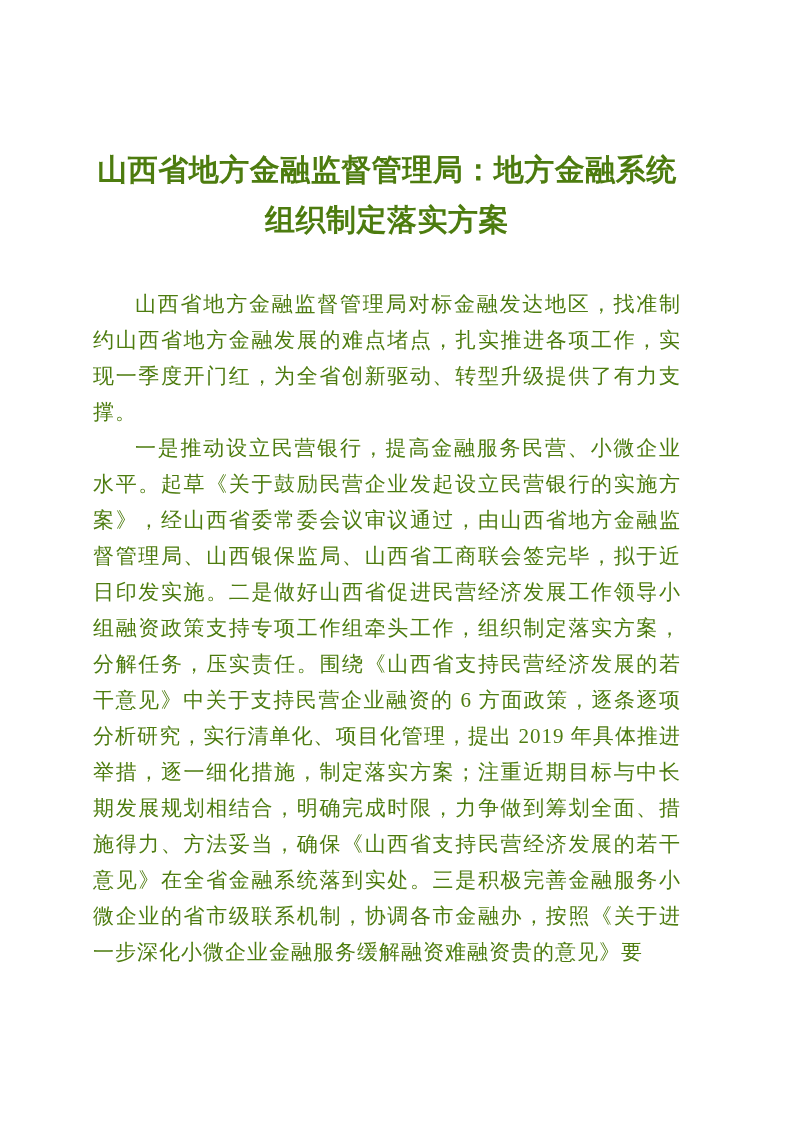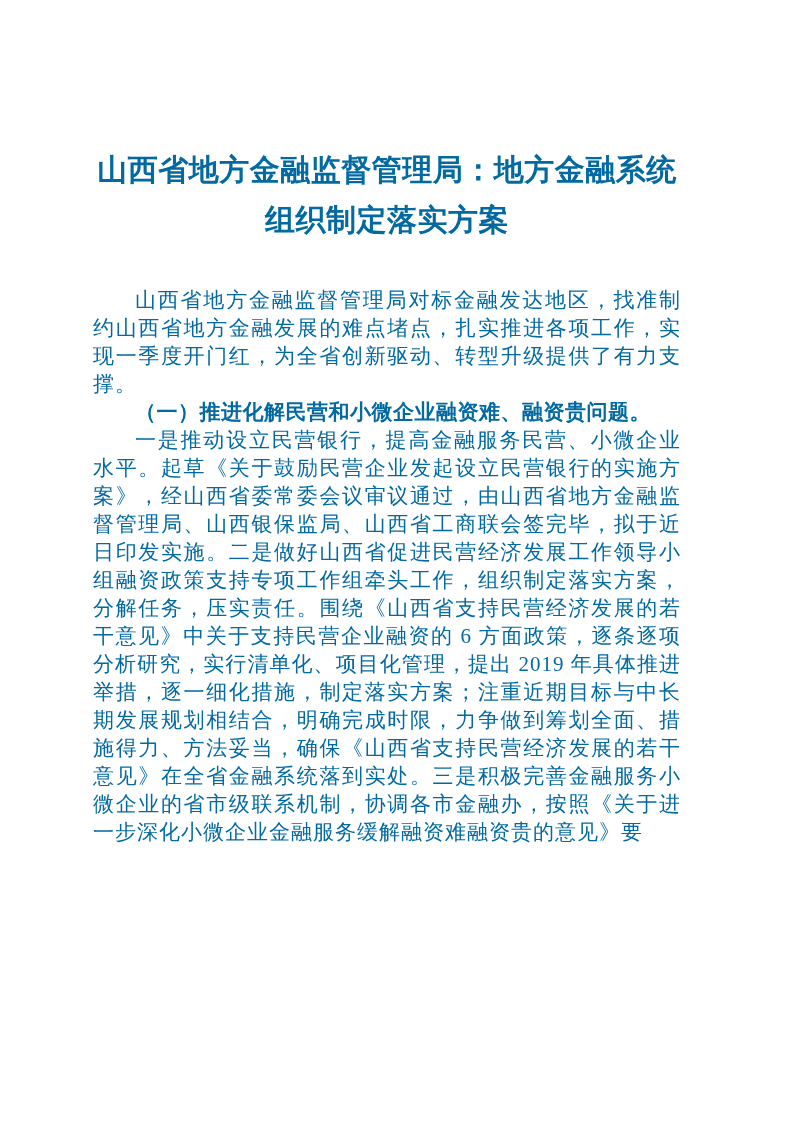--- a/index.html
+++ b/index.html
@@ -8,42 +8,42 @@
     background: #ffffff;
   }
   .page {
     position: relative;
     width: 793px;
     height: 1122px;
     margin: 0 auto;
     background: #ffffff;
     box-sizing: border-box;
     padding: 125px 112px 0 93px;
-    color: #0369a1;
+    color: #4d7c0f;
     overflow: hidden;
     font-family: "Liberation Serif", "DejaVu Serif", serif;
   }
   .doc-title {
     font-family: "Liberation Sans", "DejaVu Sans", sans-serif;
     font-weight: bold;
     font-size: 30px;
     line-height: 50px;
     text-align: center;
     letter-spacing: 0.5px;
   }
   .doc-title .title-line {
     display: block;
   }
   .doc-body {
     margin-top: 41px;
   }
   .para {
     margin: 0;
     font-size: 21px;
-    line-height: 28px;
+    line-height: 36px;
     letter-spacing: 1px;
     text-align: justify;
     text-align-last: left;
     text-indent: 2em;
     word-break: break-all;
     font-family: "Liberation Serif", "DejaVu Serif", serif;
   }
   .para.heading {
     font-family: "Liberation Sans", "DejaVu Sans", sans-serif;
     font-weight: bold;
@@ -56,18 +56,17 @@
 <div class="page">
 
   <h1 class="doc-title">
     <span class="title-line">山西省地方金融监督管理局：地方金融系统</span>
     <span class="title-line">组织制定落实方案</span>
   </h1>
 
   <div class="doc-body">
     <p class="para">山西省地方金融监督管理局对标金融发达地区，找准制约山西省地方金融发展的难点堵点，扎实推进各项工作，实现一季度开门红，为全省创新驱动、转型升级提供了有力支撑。</p>
 
-    <p class="para heading">（一）推进化解民营和小微企业融资难、融资贵问题。</p>
 
     <p class="para">一是推动设立民营银行，提高金融服务民营、小微企业水平。起草《关于鼓励民营企业发起设立民营银行的实施方案》，经山西省委常委会议审议通过，由山西省地方金融监督管理局、山西银保监局、山西省工商联会签完毕，拟于近日印发实施。二是做好山西省促进民营经济发展工作领导小组融资政策支持专项工作组牵头工作，组织制定落实方案，分解任务，压实责任。围绕《山西省支持民营经济发展的若干意见》中关于支持民营企业融资的 6 方面政策，逐条逐项分析研究，实行清单化、项目化管理，提出 2019 年具体推进举措，逐一细化措施，制定落实方案；注重近期目标与中长期发展规划相结合，明确完成时限，力争做到筹划全面、措施得力、方法妥当，确保《山西省支持民营经济发展的若干意见》在全省金融系统落到实处。三是积极完善金融服务小微企业的省市级联系机制，协调各市金融办，按照《关于进一步深化小微企业金融服务缓解融资难融资贵的意见》要</p>
   </div>
 
 </div>
 
 </body></html>

